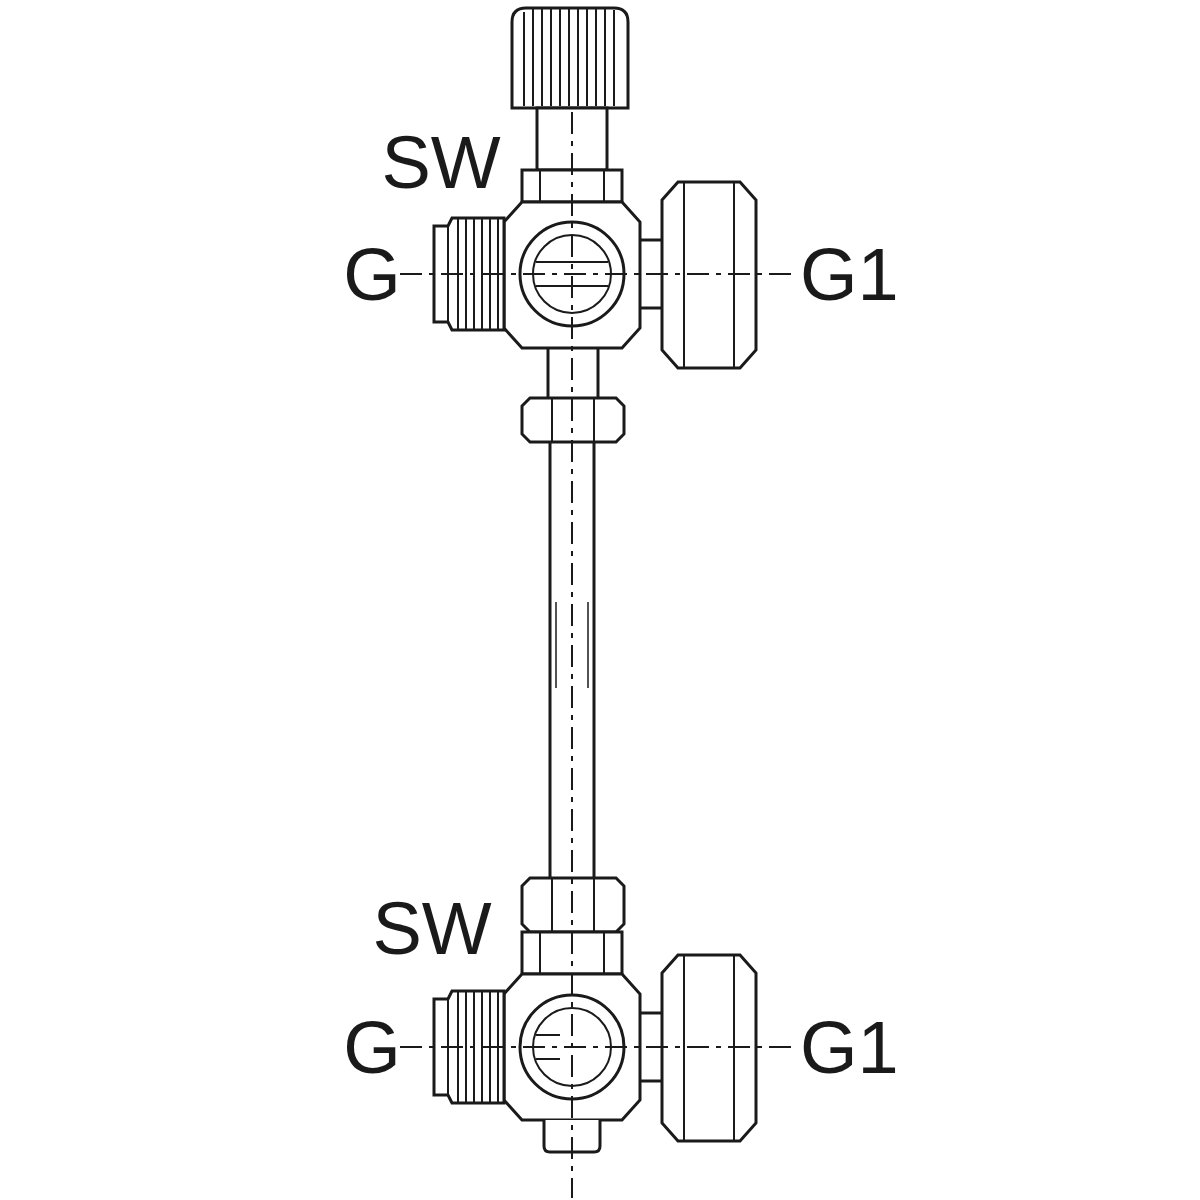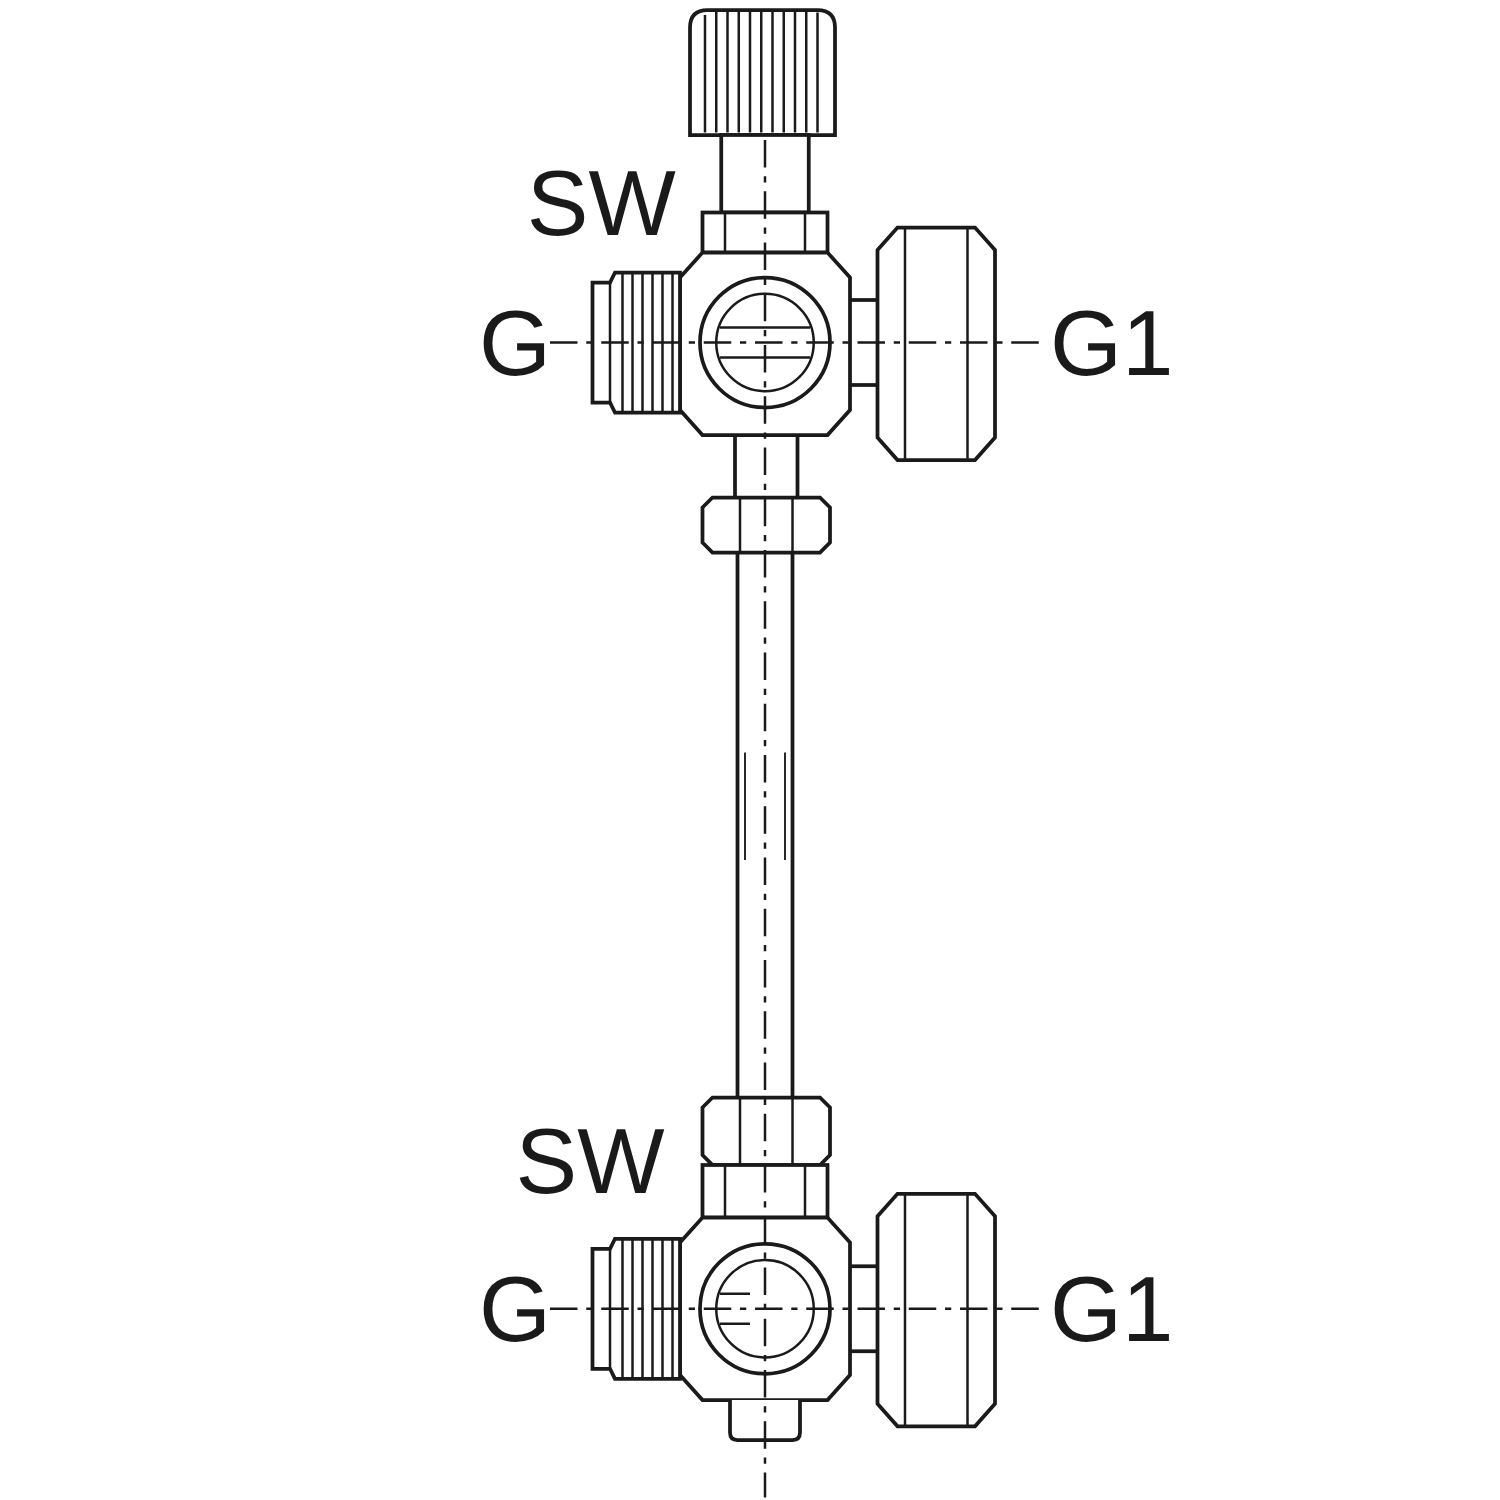--- a/index.html
+++ b/index.html
@@ -6,21 +6,20 @@
     margin: 0;
     padding: 0;
     background: #ffffff;
   }
   .stage {
     position: relative;
     width: 1104px;
     height: 1200px;
     background: var(--bg, #ffffff);
     overflow: hidden;
-    margin-left: 40px;
   }
   svg { display: block; }
   .s3   { stroke: var(--line, #1a1a1a); stroke-width: 3;   fill: none; stroke-linejoin: miter; }
   .s2   { stroke: var(--line, #1a1a1a); stroke-width: 2;   fill: none; }
   .thin { stroke: var(--line, #1a1a1a); stroke-width: 1.5; fill: none; }
   .fw   { fill: #ffffff; }
   .cl   { stroke: var(--line, #1a1a1a); stroke-width: 2; fill: none; stroke-dasharray: 22 7 5 7; }
   text.lbl {
     font-family: "Liberation Sans", sans-serif;
     font-size: 74px;

